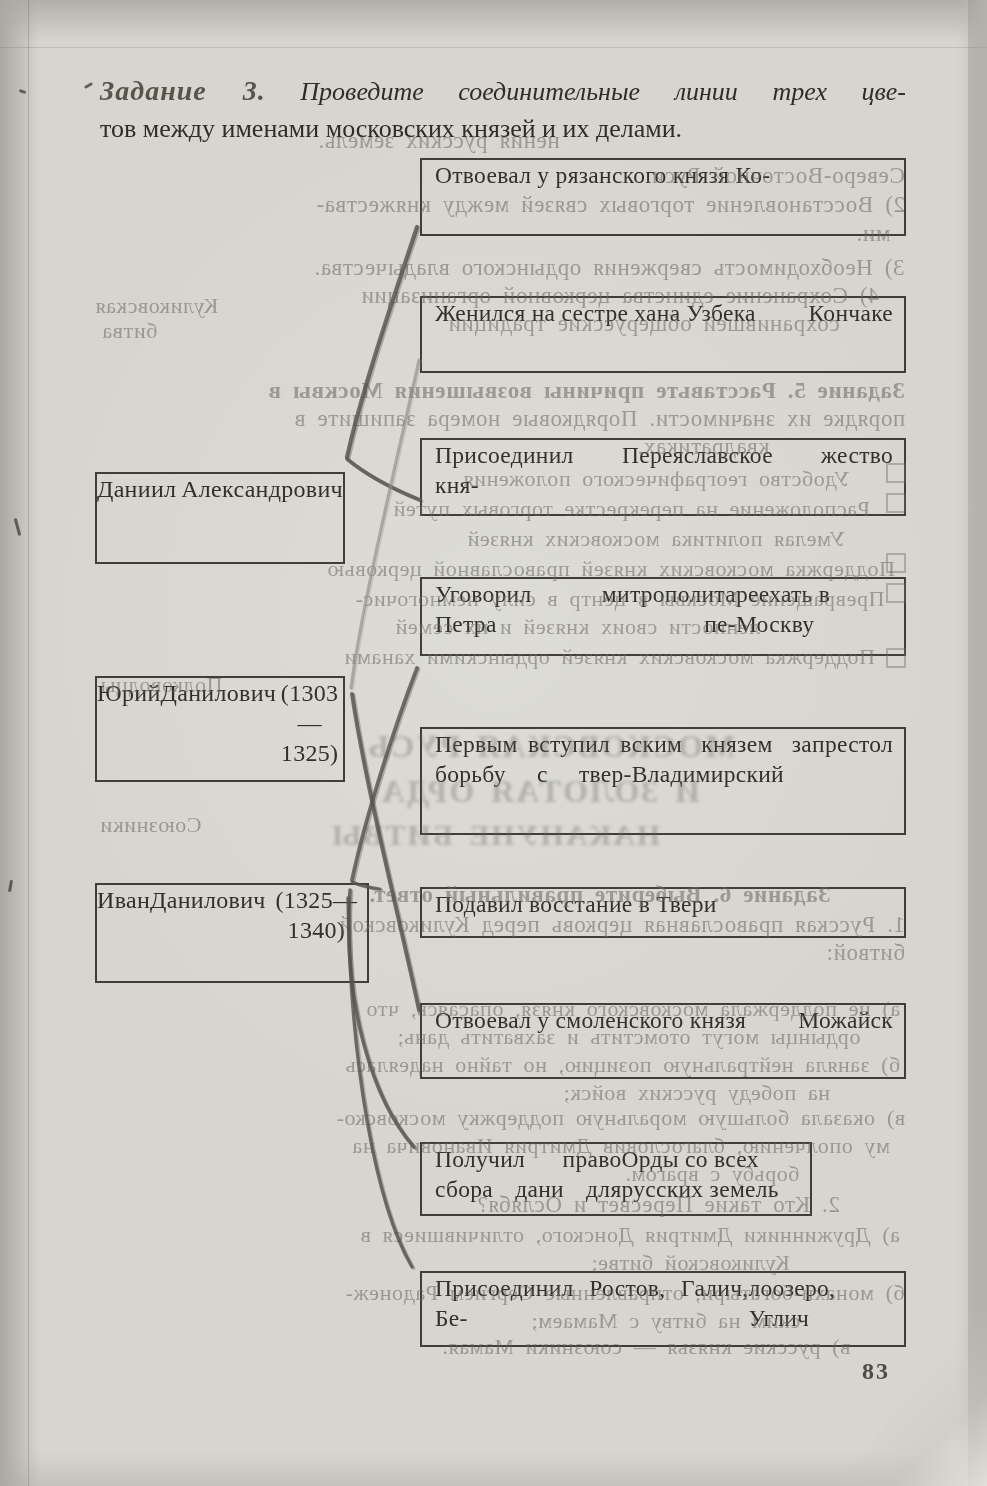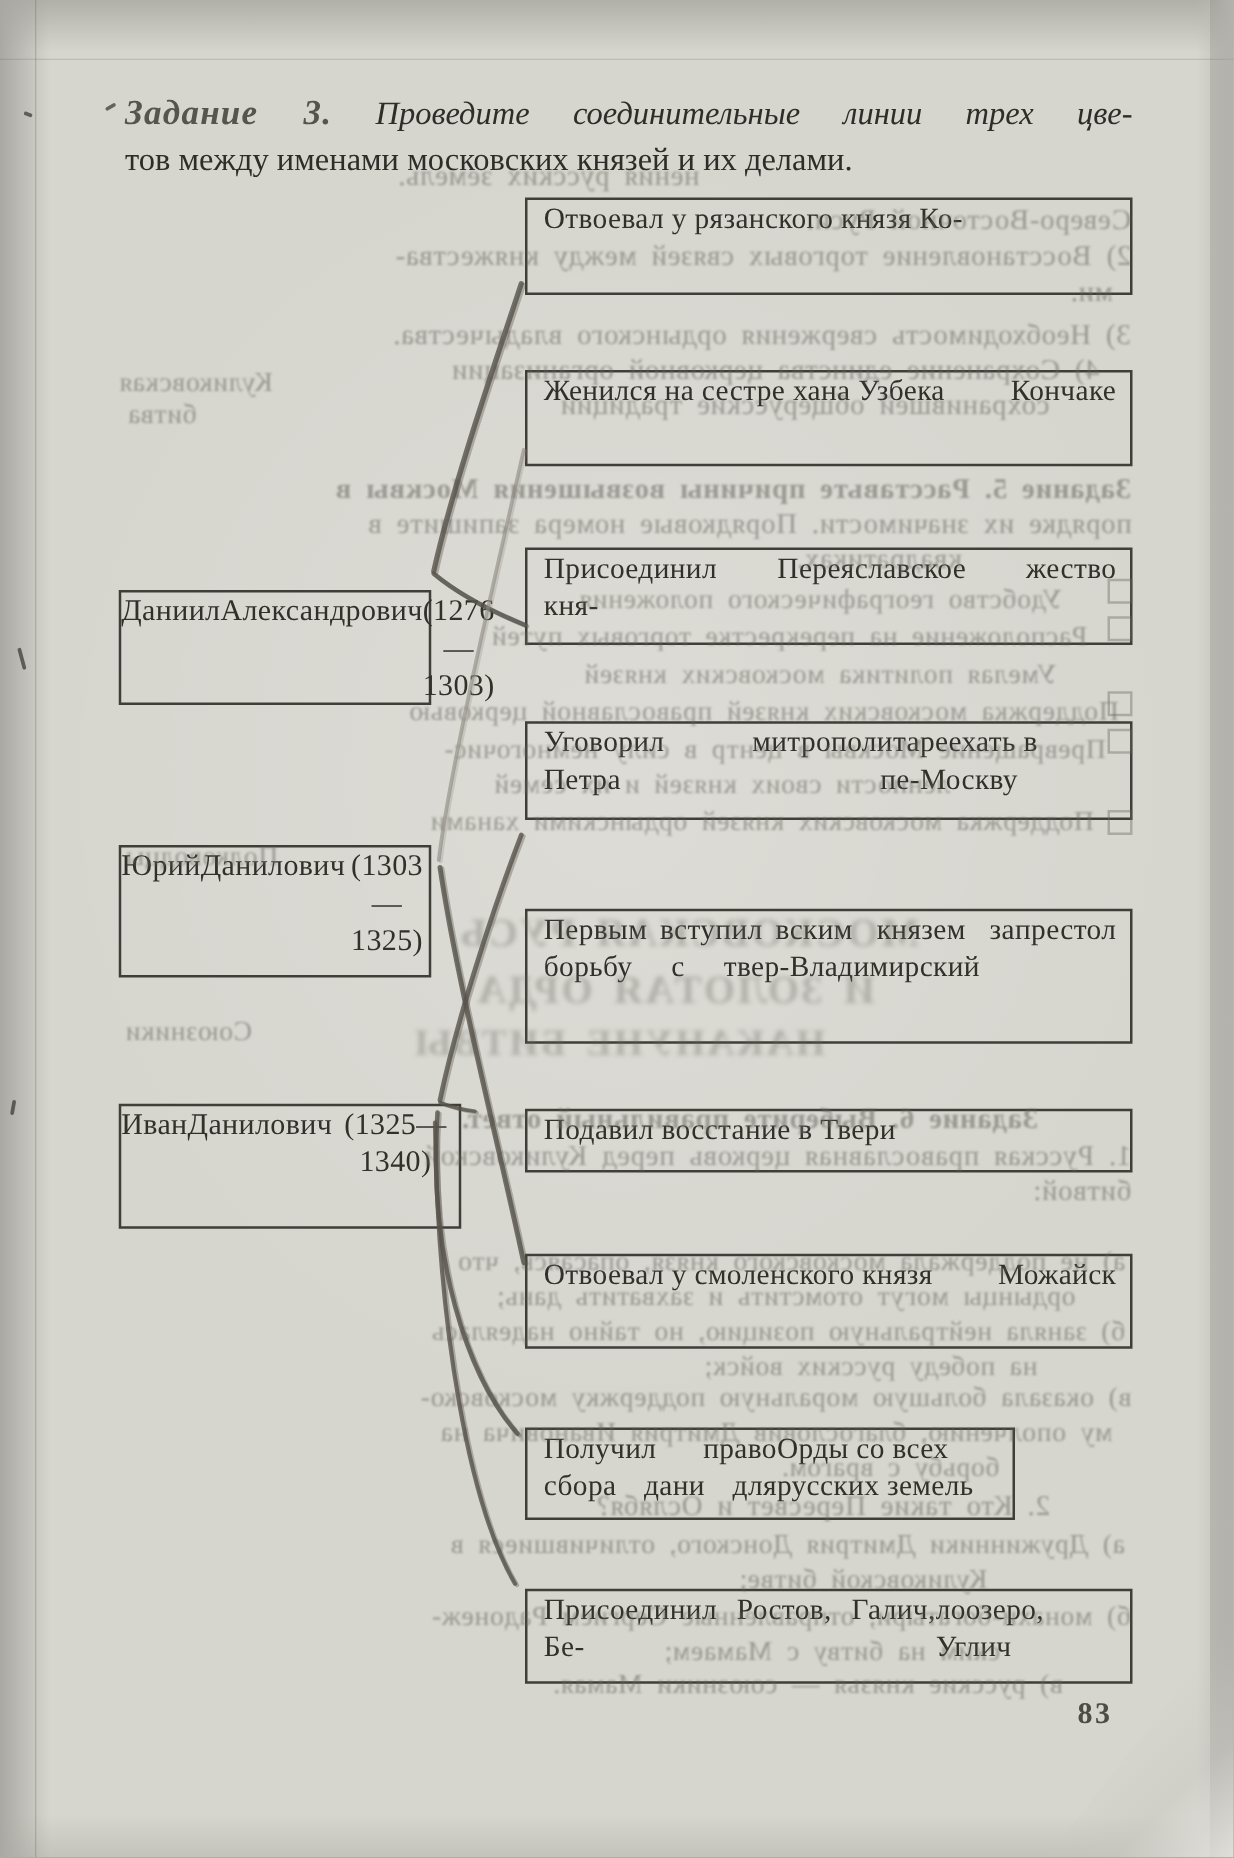--- a/index.html
+++ b/index.html
@@ -57,21 +57,20 @@
   <div id="title">
     <div class="tl1"><span class="task-label">Задание 3.</span>
       <span>Проведите соединительные линии трех цве-</span></div>
     <div class="tl2">тов между именами московских князей и их делами.</div>
   </div>
 
   <div id="boxes" class="layer">
       <div class="pbox prince" style="left: 95px; top: 472px; width: 250px; height: 92px;">
         <div>Даниил</div>
         <div>Александрович</div>
-        <div>(1276—1303)</div>
       </div>
       <div class="pbox prince" style="left: 95px; top: 676px; width: 250px; height: 106px;">
         <div>Юрий</div>
         <div>Данилович</div>
         <div>(1303—1325)</div>
       </div>
       <div class="pbox prince" style="left: 95px; top: 883px; width: 274px; height: 100px;">
         <div>Иван</div>
         <div>Данилович</div>
         <div>(1325—1340)</div>

